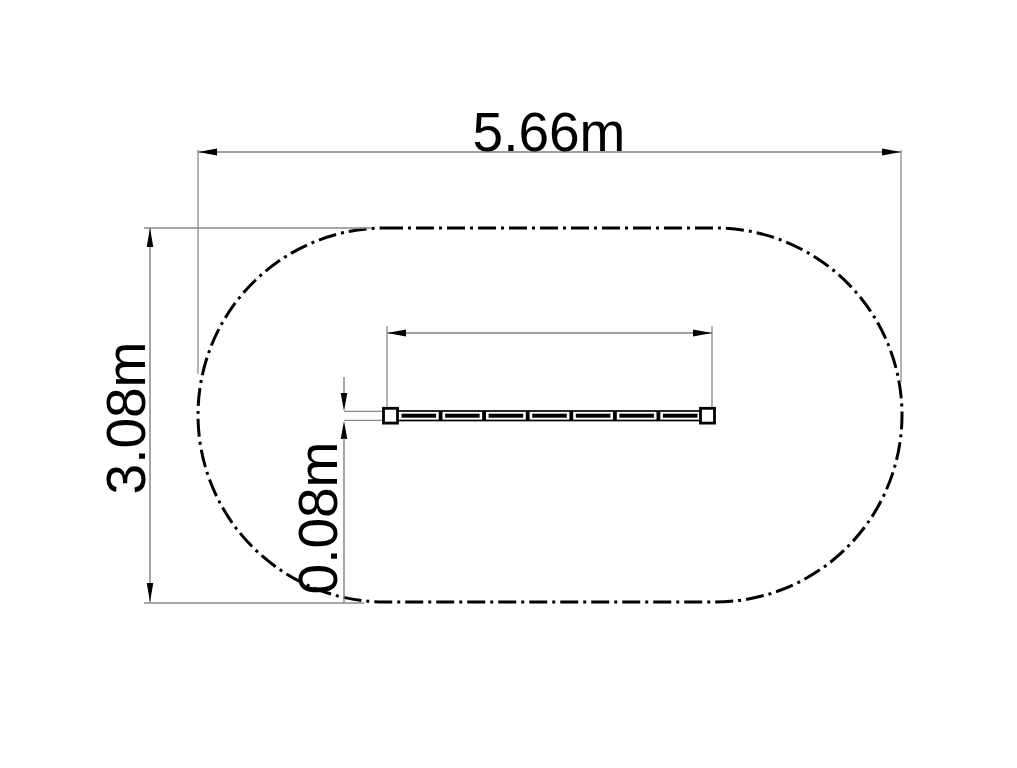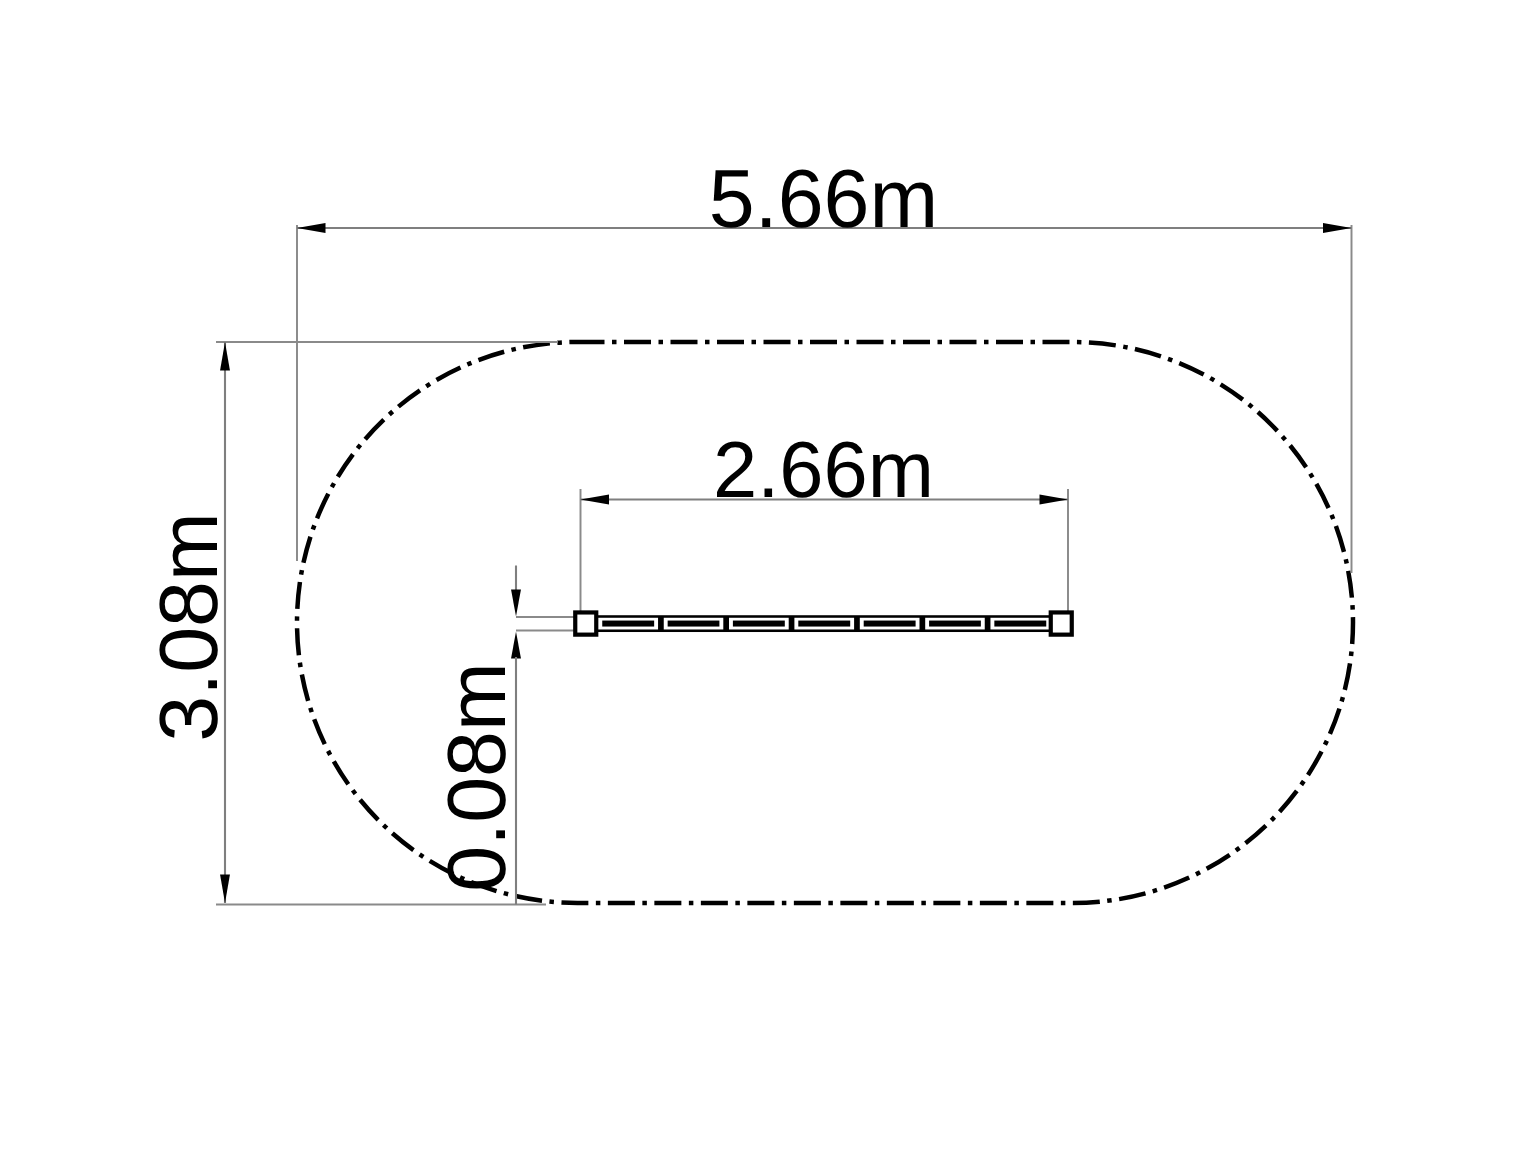--- a/index.html
+++ b/index.html
@@ -95,19 +95,18 @@
       <rect class="tick" x="613.0" y="411.3" width="3.8" height="9"></rect>
       <rect class="tick" x="656.5" y="411.3" width="3.8" height="9"></rect>
 
       <rect class="endcap" x="383.5" y="408.3" width="14" height="14.8"></rect>
       <rect class="endcap" x="700.5" y="408.3" width="14" height="14.8"></rect>
     </g>
   </svg>
 
   <div class="dim-label horizontal" style="left:549px; top:160px;">5.66m</div>
 
-  <div class="dim-label horizontal smallfont" style="left:549px; top:340px;">2.66m</div>
 
   <div class="dim-label vertical" style="left:126px; top:418px;">3.08m</div>
 
   <div class="dim-label vertical" style="left:318px; top:518px;">0.08m</div>
 
 </div>
 
 </body></html>

